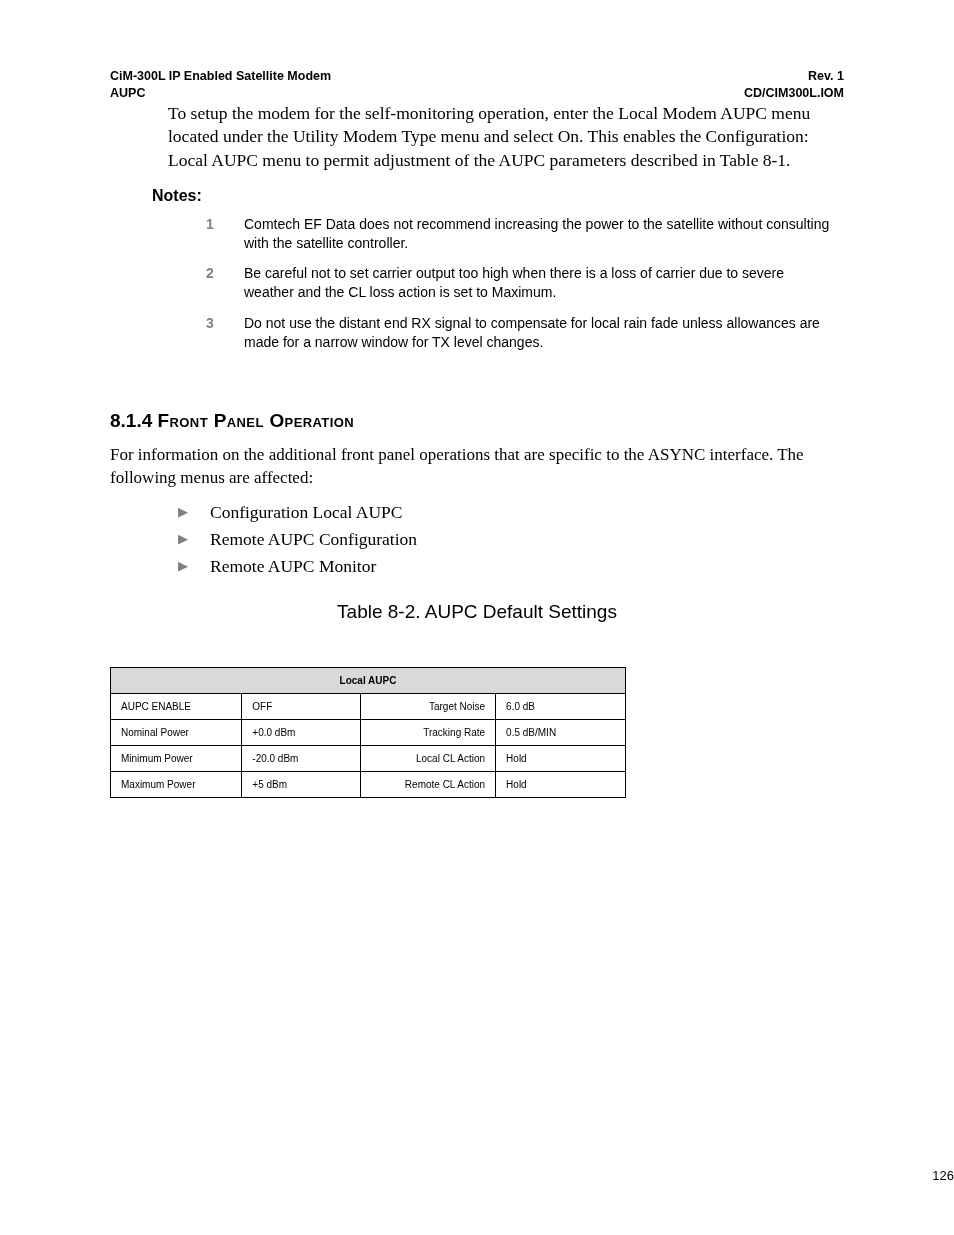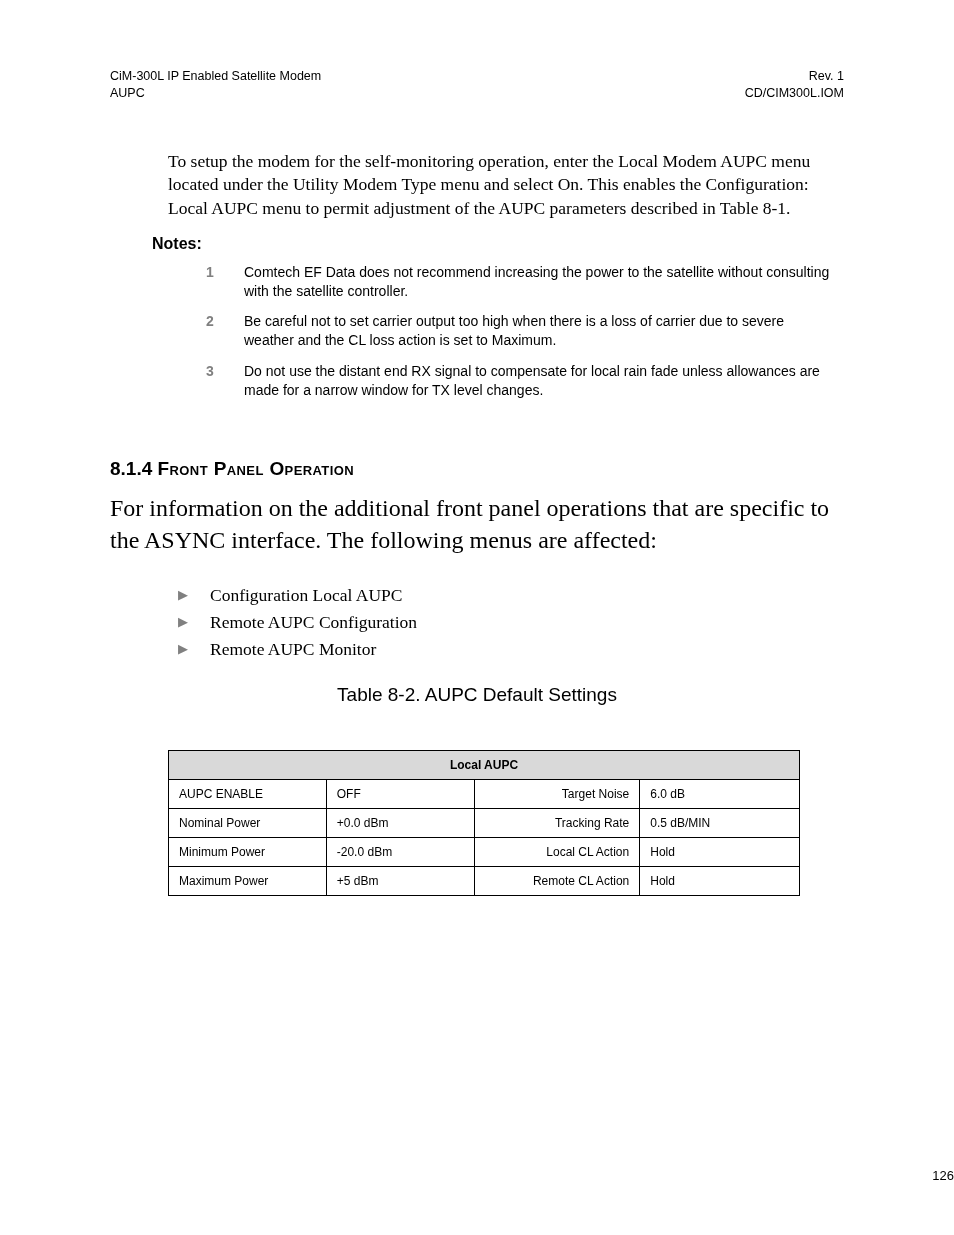--- a/index.html
+++ b/index.html
@@ -11,21 +11,21 @@
       color: #000;
       position: relative;
       padding: 68px 110px 0 110px;
     }
     .header {
       display: flex;
       justify-content: space-between;
       font-family: Arial, Helvetica, sans-serif;
       font-size: 12.5px;
       line-height: 1.35;
-      margin-bottom: 48px;
+      font-weight: bold;
     }
     .header .right { text-align: right; }
     .intro {
       font-size: 17.5px;
       line-height: 1.35;
       margin-left: 58px;
       margin-bottom: 14px;
     }
     .notes-heading {
       font-family: Arial, Helvetica, sans-serif;
@@ -53,23 +53,23 @@
     .section-heading {
       margin-top: 58px;
       margin-bottom: 12px;
       font-family: Liberation Sans, sans-serif;
       font-weight: bold;
       font-size: 19px;
     }
     .section-heading .num { font-variant: normal; }
     .section-heading .title { font-variant: small-caps; letter-spacing: 0.4px; }
     .body-text {
-      font-size: 24px;
-      line-height: 1.35;
-      margin-bottom: 28px;
+      font-size: 17px;
+      line-height: 1.35;
+      margin-bottom: 12px;
     }
     .bullet-row {
       display: flex;
       align-items: center;
       margin-left: 68px;
       margin-bottom: 6px;
       font-size: 17.5px;
     }
     .bullet-mark {
       color: #808080;
@@ -79,24 +79,23 @@
     }
     .table-caption {
       text-align: center;
       font-family: Arial, Helvetica, sans-serif;
       font-size: 19px;
       margin-top: 24px;
       margin-bottom: 44px;
     }
     table.settings {
       border-collapse: collapse;
-      width: 632px;
-      margin-left: 58px;
-      font-family: Arial, Helvetica, sans-serif;
-      font-size: 12px;
+      width: 516px;
+      font-family: Arial, Helvetica, sans-serif;
+      font-size: 10px;
     }
     table.settings th, table.settings td {
       border: 1px solid #000;
       padding: 7px 10px;
       text-align: left;
       vertical-align: middle;
     }
     table.settings th.table-title {
       text-align: center;
       background: #d9d9d9;

